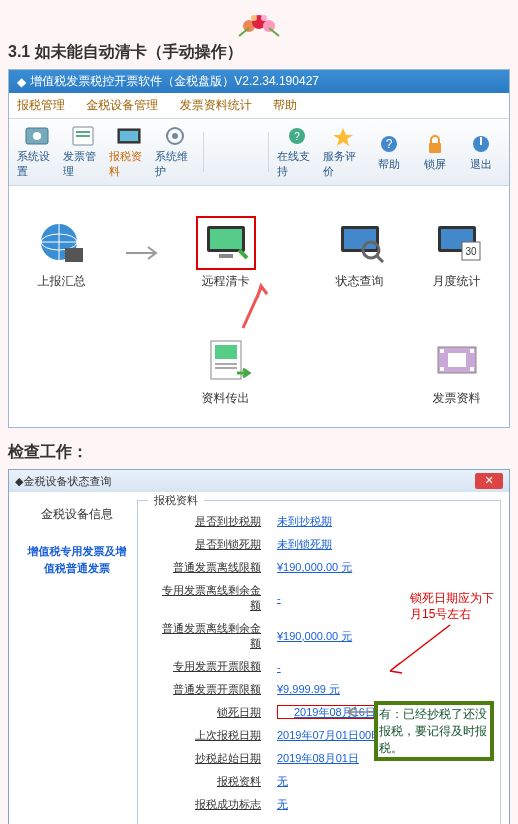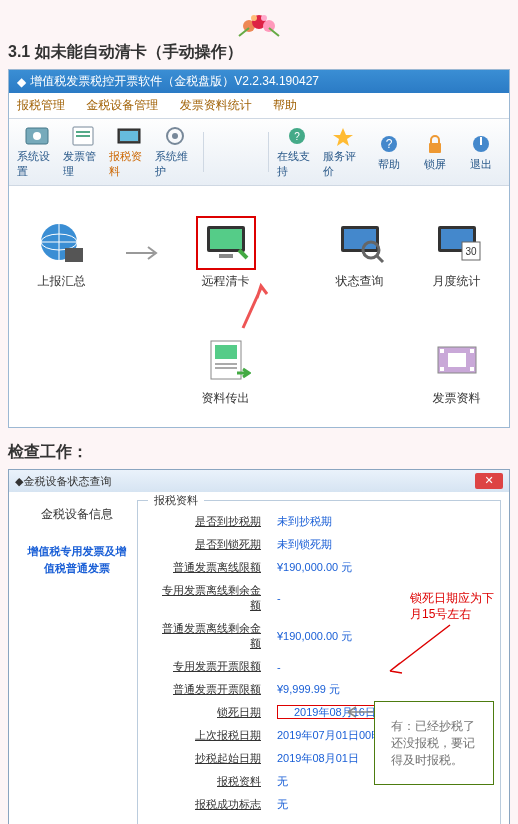--- a/index.html
+++ b/index.html
@@ -26,24 +26,24 @@
 .dialog-title { background: linear-gradient(#eaf2fb, #d6e4f2); padding: 3px 6px; font-size: 11px; color: #333; display: flex; align-items: center; }
 .dialog-close { margin-left: auto; width: 28px; height: 16px; background: #d44; color: #fff; text-align: center; line-height: 14px; font-size: 11px; border-radius: 2px; cursor: pointer; }
 .dialog-body { display: flex; padding: 8px; min-height: 290px; }
 .dialog-left { width: 120px; padding: 6px; }
 .device-title { color: #333; font-size: 12px; margin-bottom: 20px; text-align: center; }
 .device-note { color: #1a5fd6; font-size: 11px; font-weight: bold; text-align: center; line-height: 1.5; }
 .info-panel { flex: 1; border: 1px solid #bcd; background: #fff; padding: 8px 10px; position: relative; }
 .info-title { position: absolute; top: -8px; left: 10px; background: #fff; padding: 0 6px; font-size: 11px; color: #333; }
 .info-table td { padding: 3px 4px; font-size: 11px; vertical-align: middle; }
 .info-table td:first-child { text-align: right; color: #333; width: 115px; text-decoration: underline; }
-.info-table td:last-child { color: #1a5fd6; text-align: left; padding-left: 10px; }
+.info-table td:last-child { color: #1a5fd6; text-align: left; padding-left: 10px; text-decoration: underline; }
 .anno-right { position: absolute; right: 6px; color: #d00; font-size: 12px; line-height: 1.3; }
 .anno-arrow-box { position: absolute; }
-.callout-box { position: absolute; right: 6px; top: 200px; width: 120px; border: 1px solid #4d7c0f; background: #fff; padding: 16px; font-size: 12px; color: #737373; line-height: 1.4; }
+.callout-box { position: absolute; right: 6px; top: 200px; width: 120px; border: 4px solid #4d7c0f; background: #fff; padding: 1px; font-size: 12px; color: #14532d; line-height: 1.4; }
 .deco-flower { width: 60px; height: 30px; margin: 0 auto; }
 </style>
 </head>
 <body>
 
 <div class="deco-flower">
 <svg viewBox="0 0 60 30">
       <circle cx="20" cy="18" r="6" fill="#e85"></circle>
       <circle cx="30" cy="14" r="7" fill="#d24"></circle>
       <circle cx="40" cy="18" r="6" fill="#f9b"></circle>

